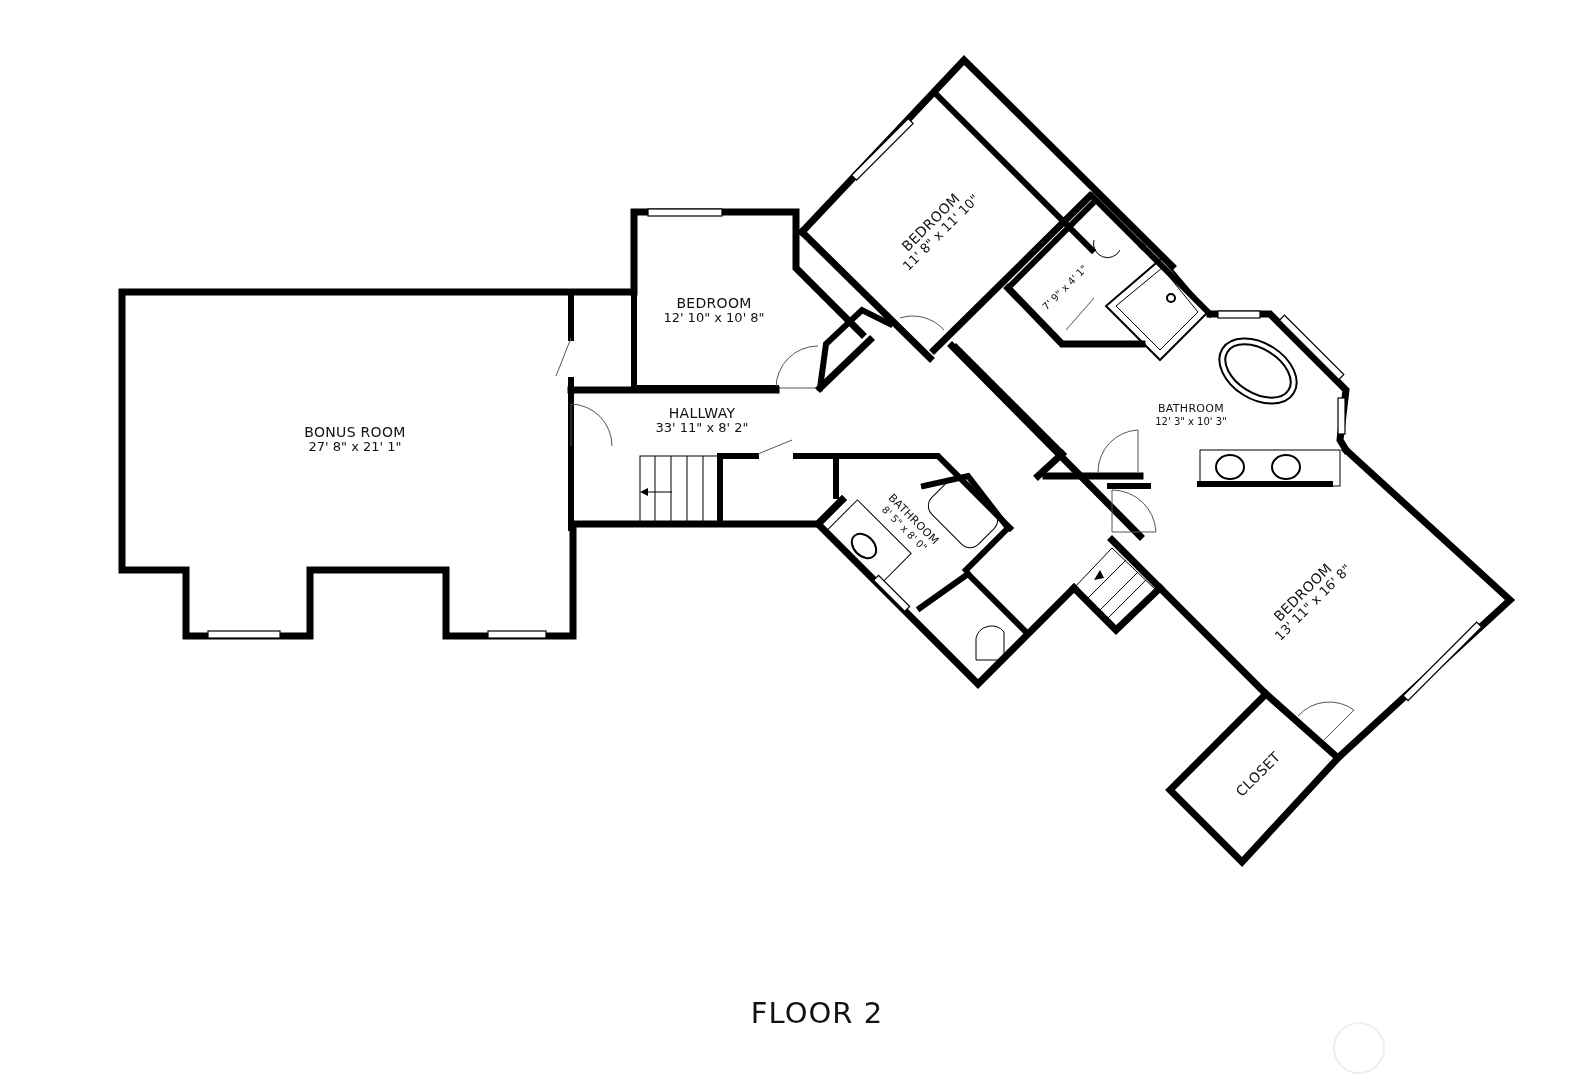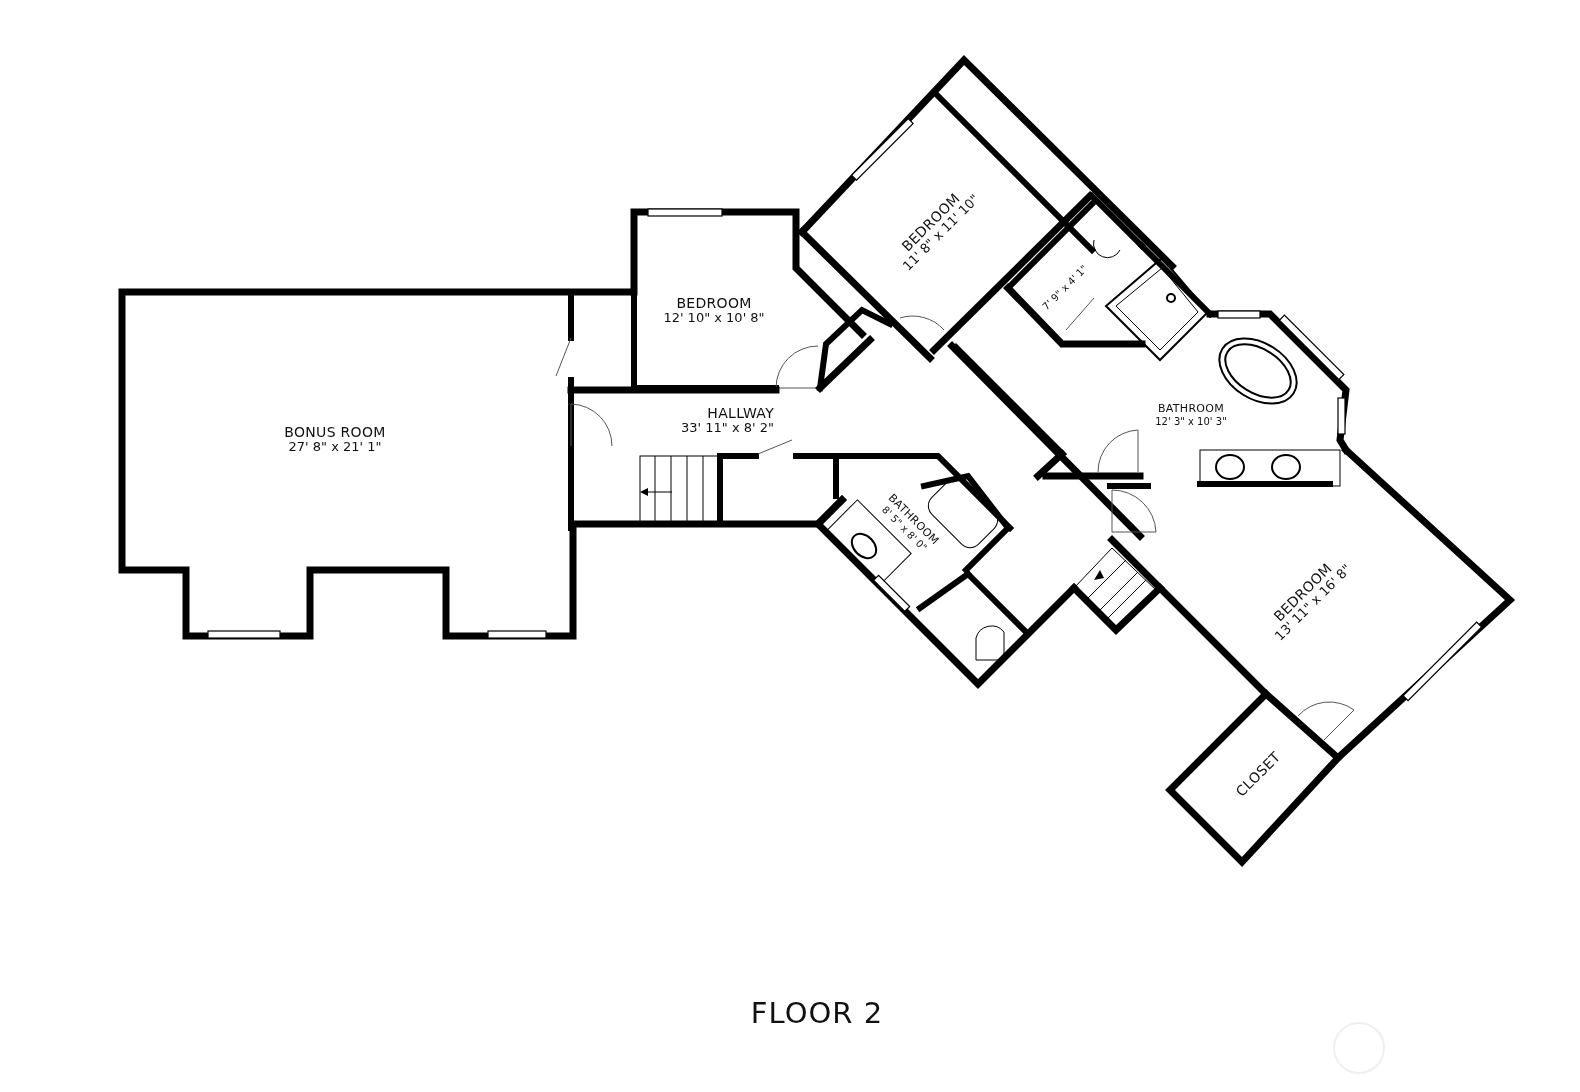--- a/index.html
+++ b/index.html
@@ -141,31 +141,31 @@
     <polyline class="wall" points="1346,450 1510,600 1340,756"></polyline>
     <rect class="win" x="1390" y="658" width="104" height="7" transform="rotate(-45 1442 661)"></rect>
     <path class="door" d="M1298,716 A42,42 0 0 1 1354,710 L1324,740"></path>
   </g>
 
   <g>
     <polyline class="wall" points="1266,694 1170,790 1242,862 1338,758 1266,694"></polyline>
   </g>
 </svg>
 
-<div class="lbl" style="left:260px; top:424px; width:150px;">
+<div class="lbl" style="left:280px; top:424px; width:150px;">
   <span class="name">BONUS ROOM</span>
   <span class="dim">27' 8" x 21' 1"</span>
 </div>
 
 <div class="lbl" style="left:640px; top:295px; width:148px;">
   <span class="name">BEDROOM</span>
   <span class="dim">12' 10" x 10' 8"</span>
 </div>
 
-<div class="lbl" style="left:630px; top:405px; width:144px;text-align:right;">
+<div class="lbl" style="left:630px; top:405px; width:144px;">
   <span class="name">HALLWAY</span>
   <span class="dim">33' 11" x 8' 2"</span>
 </div>
 
 <div class="lbl" style="left:866px; top:212px; width:140px; transform:rotate(-45deg);">
   <span class="name">BEDROOM</span>
   <span class="dim">11' 8" x 11' 10"</span>
 </div>
 
 <div class="lbl small" style="left:1020px; top:282px; width:90px; transform:rotate(-45deg);">

